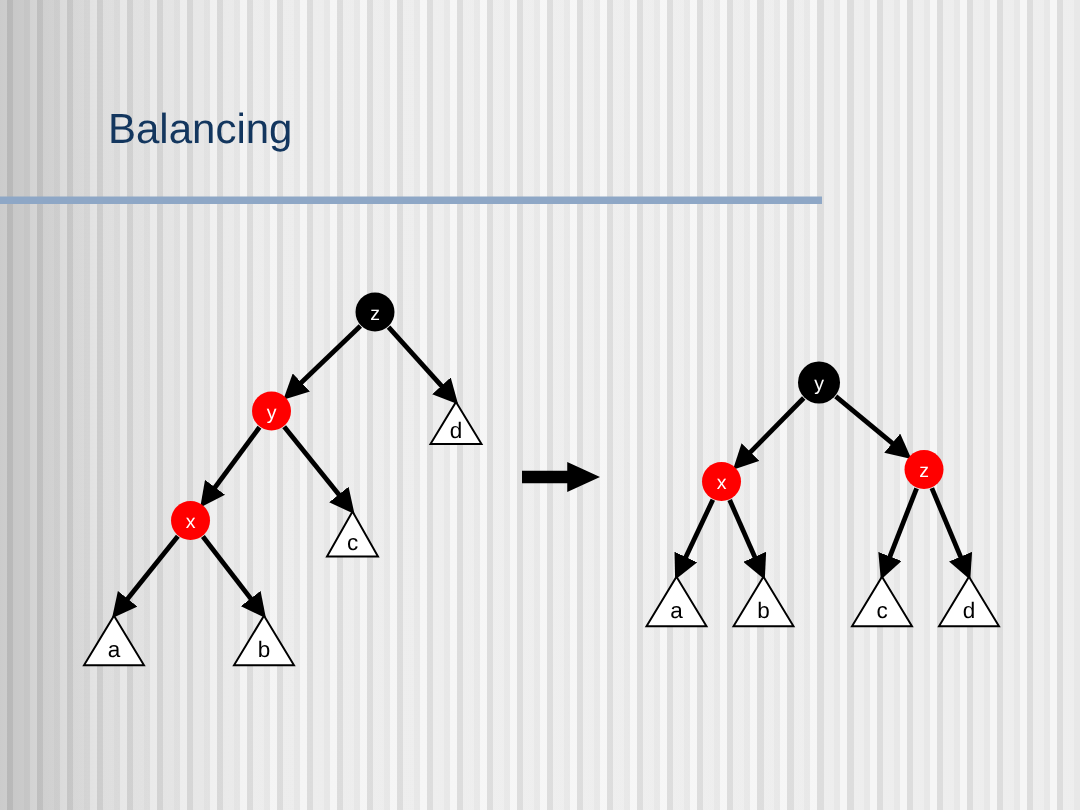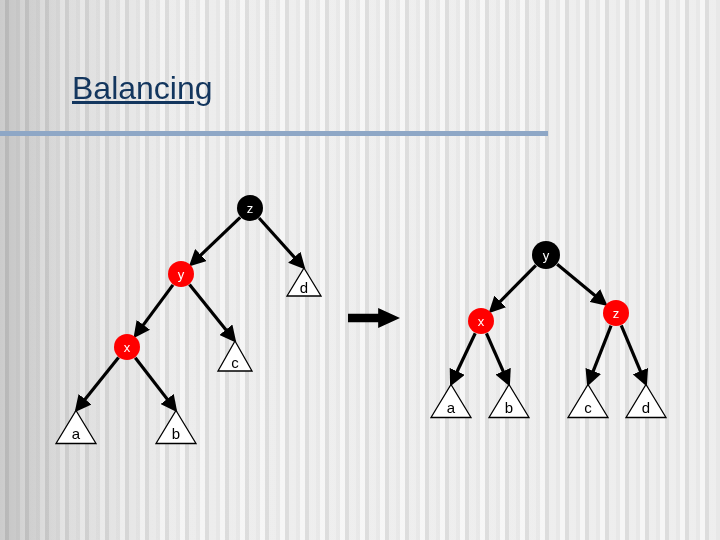--- a/index.html
+++ b/index.html
@@ -45,29 +45,28 @@
   }
 
   #title-block {
     position: absolute;
     left: 72px;
     top: 72px;
     width: 560px;
     height: 62px;
   }
   #page-title {
-    font-size: 32px;
+    font-size: 28px;
     font-weight: normal;
     line-height: 1;
     color: #13365e;
     letter-spacing: 0px;
     margin: 0;
     white-space: nowrap;
     font-family: "Liberation Sans", sans-serif;
-    text-decoration: underline;
   }
   #title-rule {
     position: absolute;
     left: 0px;
     top: 131px;
     width: 548px;
     height: 5px;
     background-color: #8ea7c6;
   }
 

